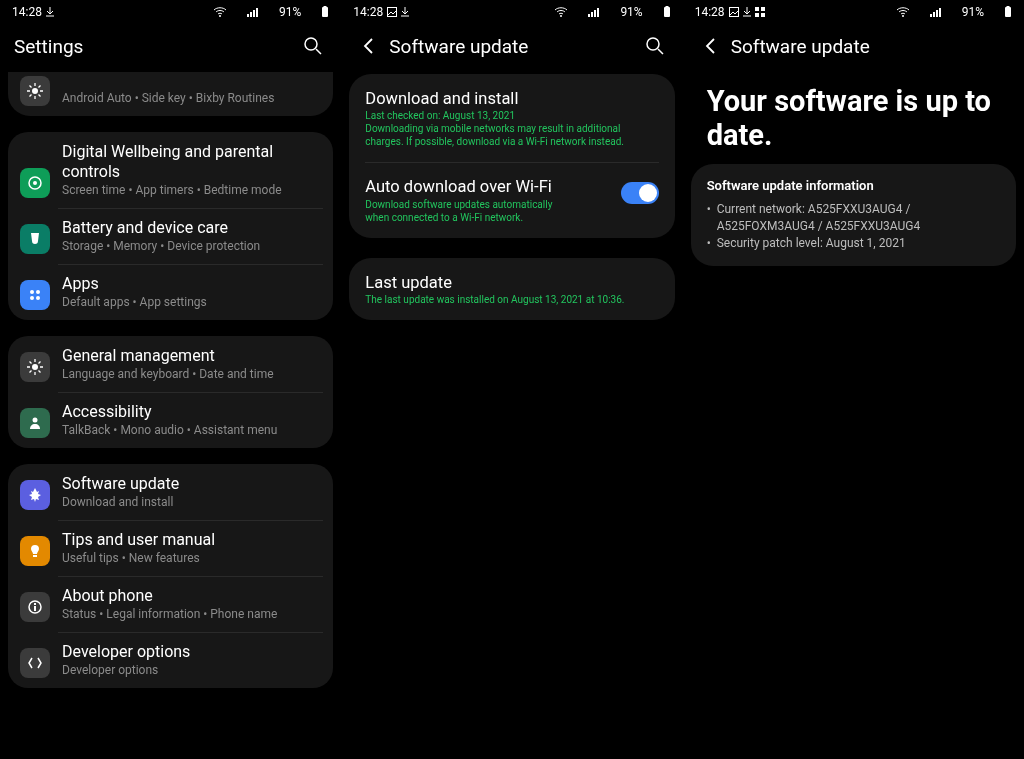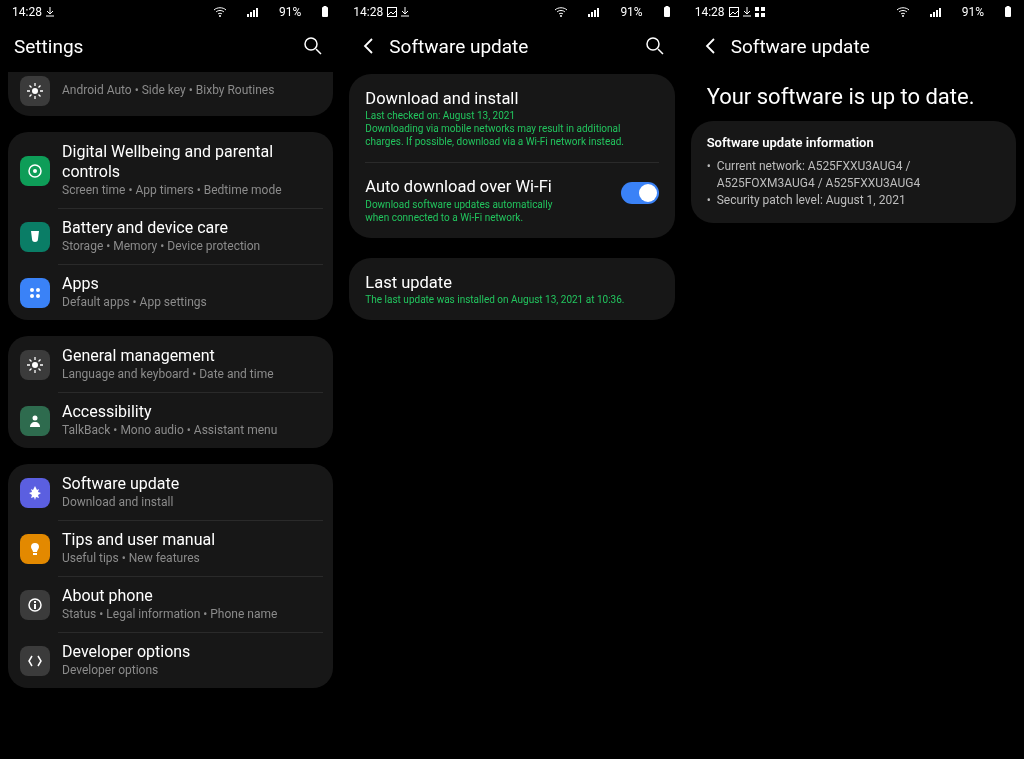--- a/index.html
+++ b/index.html
@@ -19,41 +19,41 @@
   .sb-right { margin-left:auto; display:flex; gap:20px; align-items:center; }
   .sb-icon { display:inline-flex; }
   
   .header { height:44px; display:flex; align-items:center; padding:0 14px; }
   .header .title { font-size:19px; font-weight:400; }
   .back-btn { width:28px; height:28px; display:flex; align-items:center; justify-content:center; margin-right:6px; }
   .search-btn { width:28px; height:28px; display:flex; align-items:center; justify-content:center; margin-left:auto; }
   
   .content { flex:1; overflow:hidden; padding:0 8px; }
   .card { background:#171717; border-radius:20px; margin-top:6px; overflow:hidden; }
-  .row { display:flex; padding:10px 12px 10px 12px; position:relative; align-items:center; }
+  .row { display:flex; padding:10px 12px 10px 12px; position:relative; align-items:flex-end; }
   .row + .row::before {
     content:""; position:absolute; left:50px; right:10px; top:0; height:1px; background:#2a2a2a;
   }
   .icon-wrap { width:30px; height:30px; border-radius:8px; display:flex; align-items:center; justify-content:center; flex:0 0 30px; margin-right:12px; margin-top:2px; }
   .row-body { flex:1; min-width:0; }
   .row-title { font-size:16px; color:#fff; line-height:1.25; }
   .row-sub { font-size:12px; color:#8b8b8b; margin-top:1px; line-height:1.25; }
   
   .p2-card { background:#171717; border-radius:22px; margin:6px 0 0 0; padding:0; }
   .p2-item { padding:14px 16px 14px 16px; position:relative; }
   .p2-item + .p2-item::before {
     content:""; position:absolute; left:16px; right:16px; top:0; height:1px; background:#2a2a2a;
   }
   .p2-title { font-size:16.5px; color:#fff; line-height:1.3; }
   .p2-sub { font-size:10px; color:#22c55e; margin-top:0; line-height:1.3; }
   .p2-row-flex { display:flex; align-items:flex-start;gap:34px; }
   .toggle { margin-left:10px; width:38px; height:22px; border-radius:11px; background:#3a82f7; position:relative; flex:0 0 38px; margin-top:6px; }
   .toggle .knob { position:absolute; right:2px; top:2px; width:18px; height:18px; border-radius:50%; background:#fff; }
   
-  .headline { font-size:22px; font-weight:400; padding:16px 16px 12px 16px; }
+  .headline { font-size:29px; font-weight:700; padding:16px 16px 12px 16px; }
   .info-card { background:#171717; border-radius:22px; padding:14px 16px 15px 16px; }
   .info-head { font-size:13px; font-weight:600; color:#fff; margin-bottom:8px; }
   .info-line { font-size:12px; color:#bdbdbd; line-height:1.4; padding-left:10px; position:relative; }
   .info-line::before { content:"•"; position:absolute; left:0; color:#bdbdbd; }
   
   .ic-grey{background:#3b3b3b;} .ic-green{background:#0e9d58;} .ic-teal{background:#0a7d66;}
   .ic-blue{background:#3a82f7;} .ic-darkg{background:#2e6b4e;} .ic-purple{background:#5b5fe0;}
   .ic-orange{background:#e38900;} .ic-dk{background:#3b3b3b;}
   
   .card.cutoff { border-top-left-radius:0; border-top-right-radius:0; border-bottom-left-radius:22px; border-bottom-right-radius:22px; margin-top:4px; }

